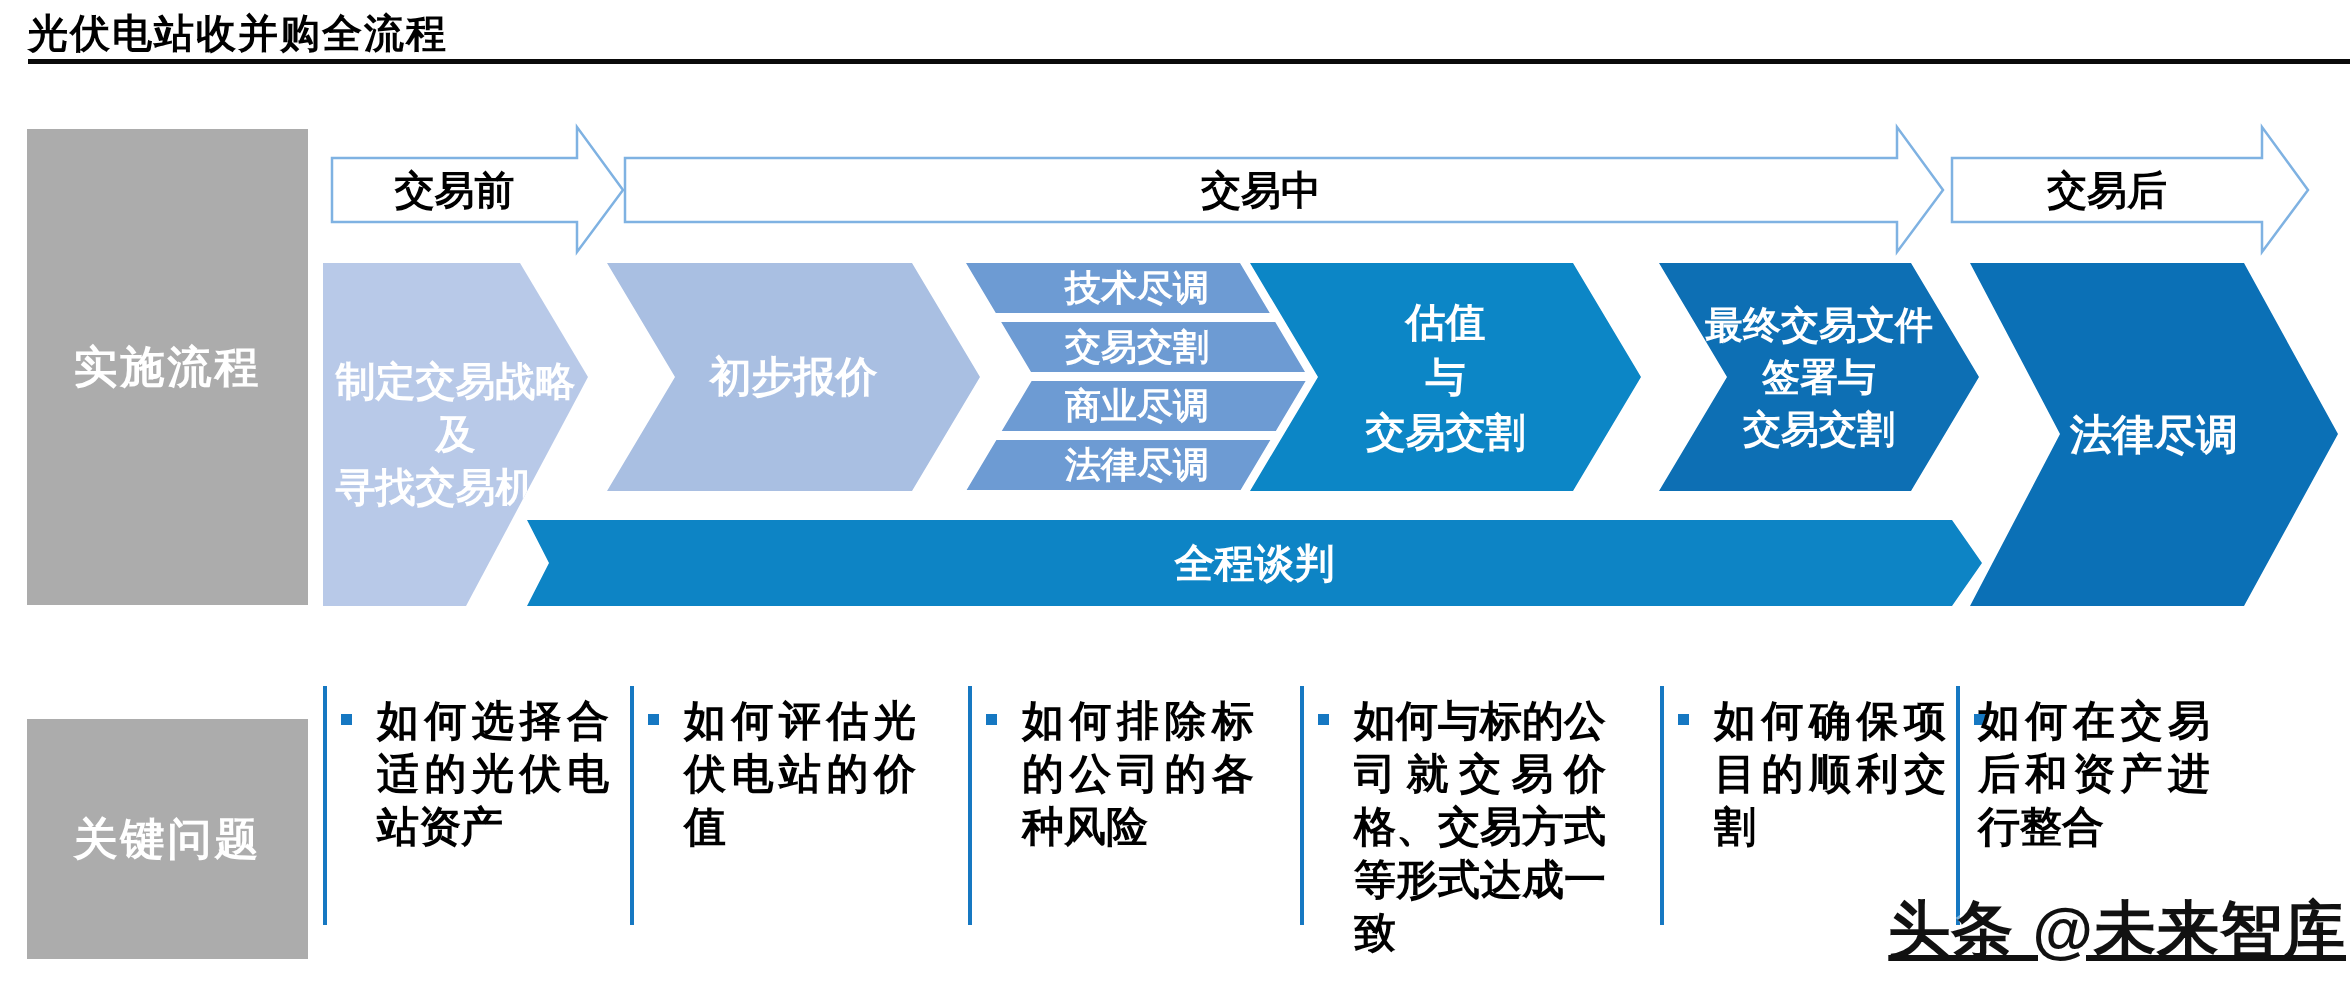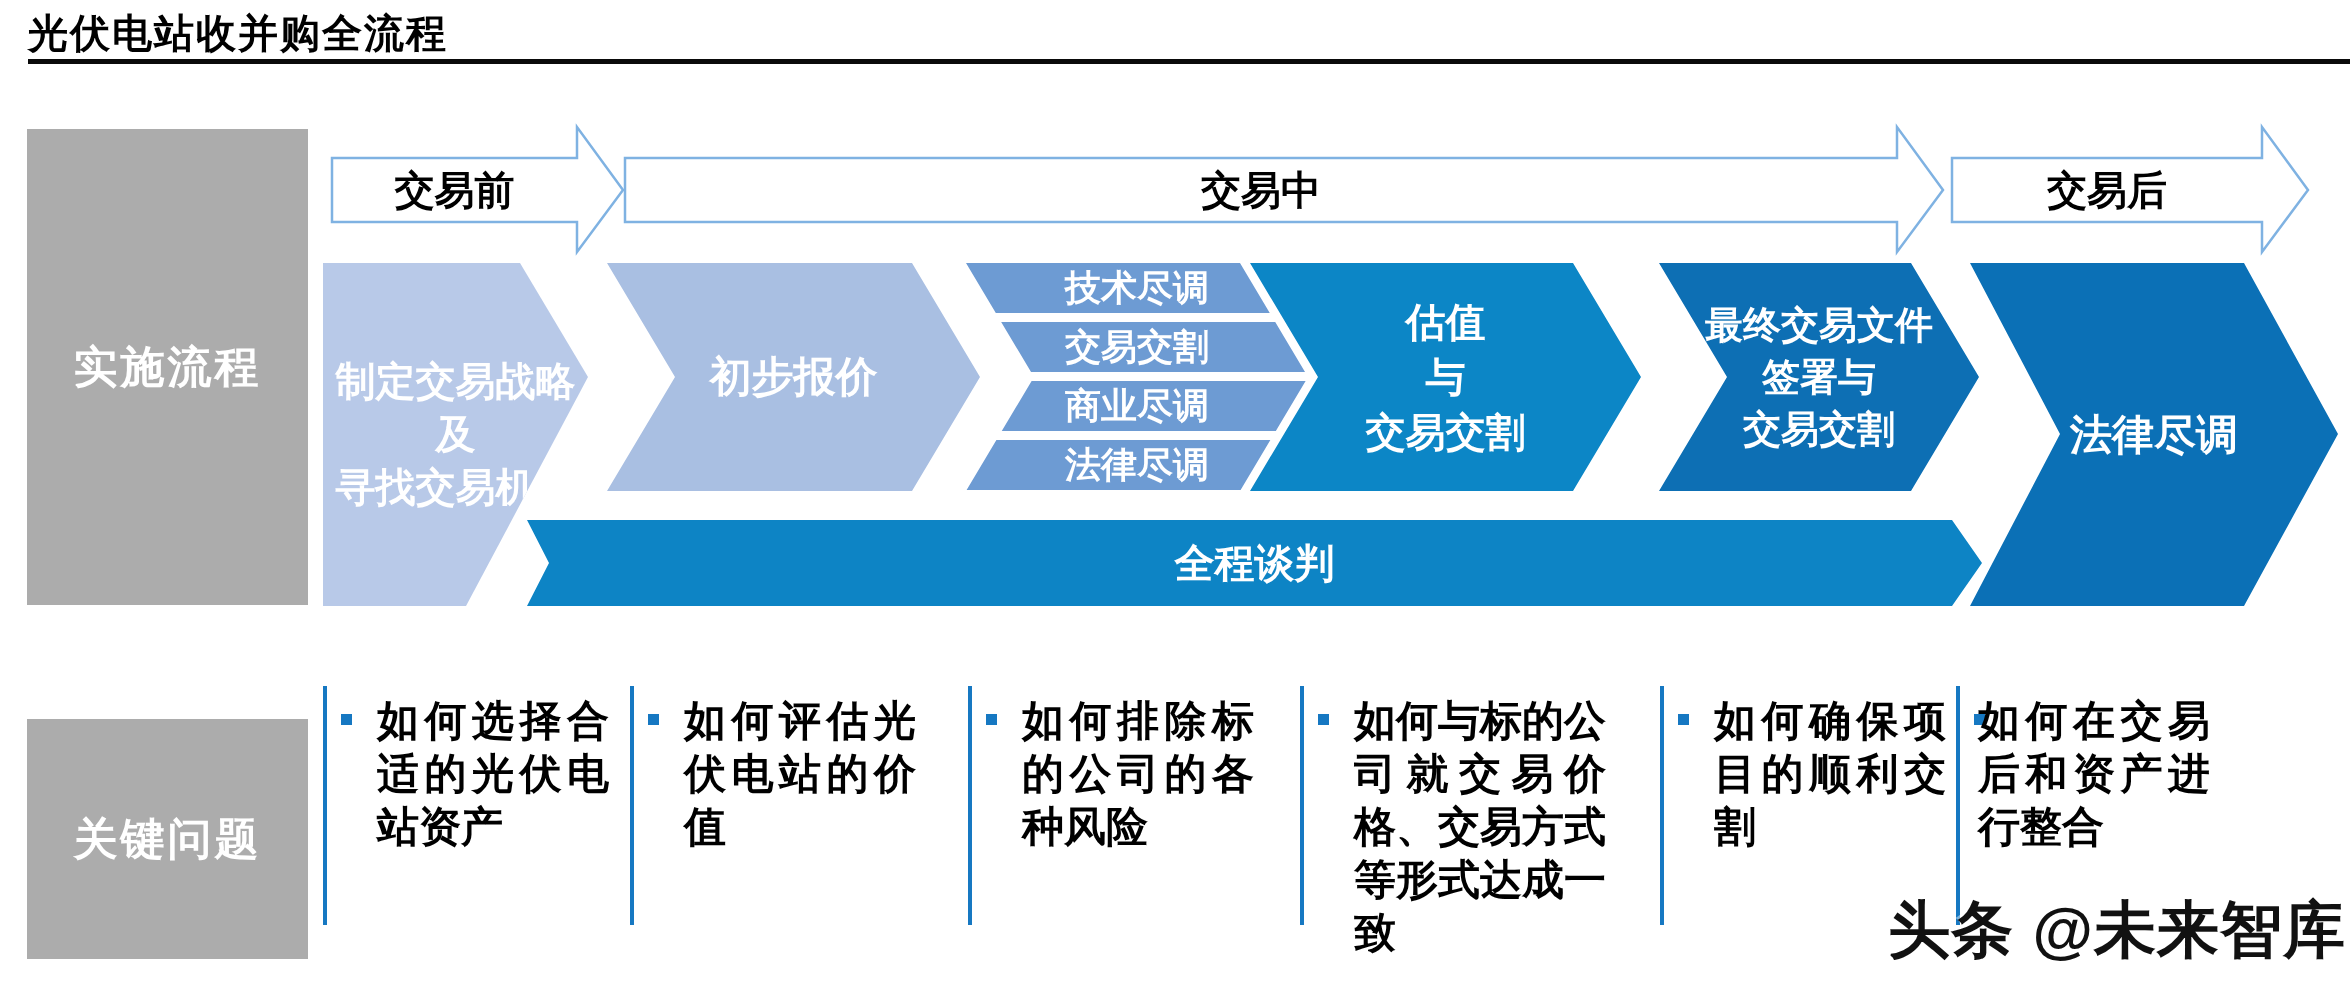--- a/index.html
+++ b/index.html
@@ -47,21 +47,21 @@
       clip-path:polygon(0 0,1425px 0,1455px 43px,1425px 86px,0 86px,22px 43px);
       font-size:40px;font-weight:700;}
 
   .qdivider{top:686px;width:4px;height:239px;background:#1678c2;}
   .qbullet{width:11px;height:11px;background:#1678c2;top:714px;}
   .question{top:694px;font-size:42px;line-height:53px;font-weight:700;color:#000;
       text-align:justify;text-justify:inter-character;}
 
   .watermark{left:1880px;top:892px;width:466px;height:76px;display:flex;align-items:center;justify-content:flex-end;
       font-size:62px;font-weight:700;color:#111;letter-spacing:1px;
-      text-shadow:3px 3px 0 rgba(255,255,255,.65),-2px -2px 0 rgba(255,255,255,.45);}
+      text-shadow:3px 3px 0 rgba(255,255,255,.65),-2px -2px 0 rgba(255,255,255,.45);text-decoration:underline;}
 </style>
 </head>
 <body>
 
 <div class="canvas">
 
   <div class="abs page-title">光伏电站收并购全流程</div>
   <div class="abs title-rule"></div>
 
   <svg class="abs phase-svg" viewBox="0 0 2352 994">

